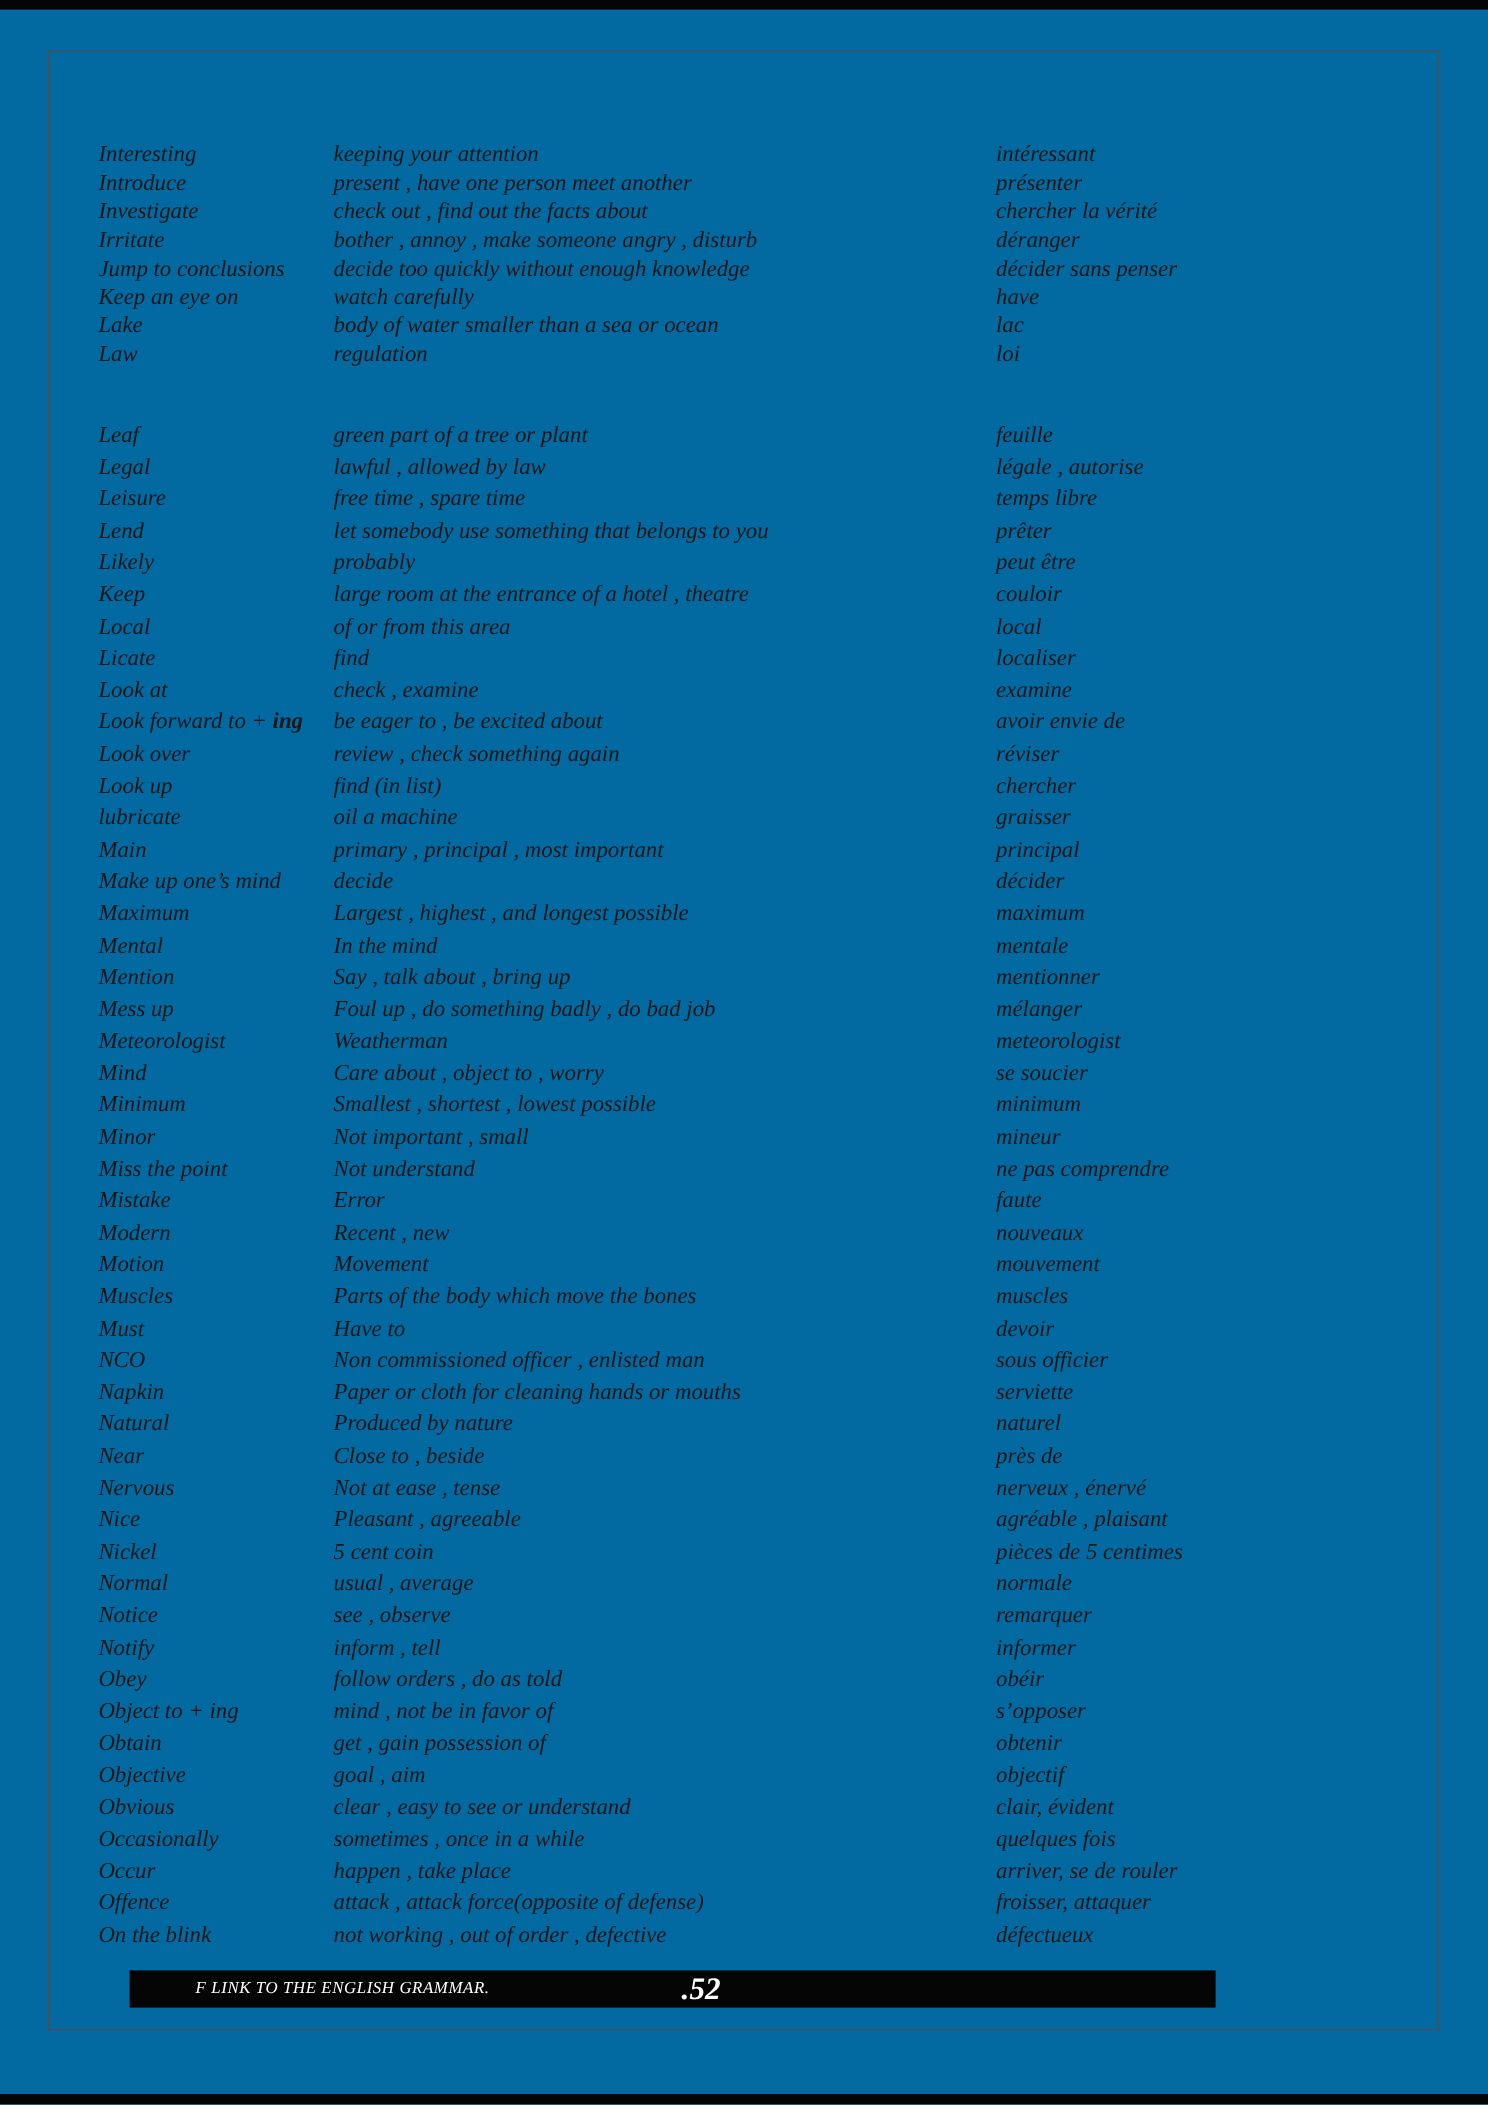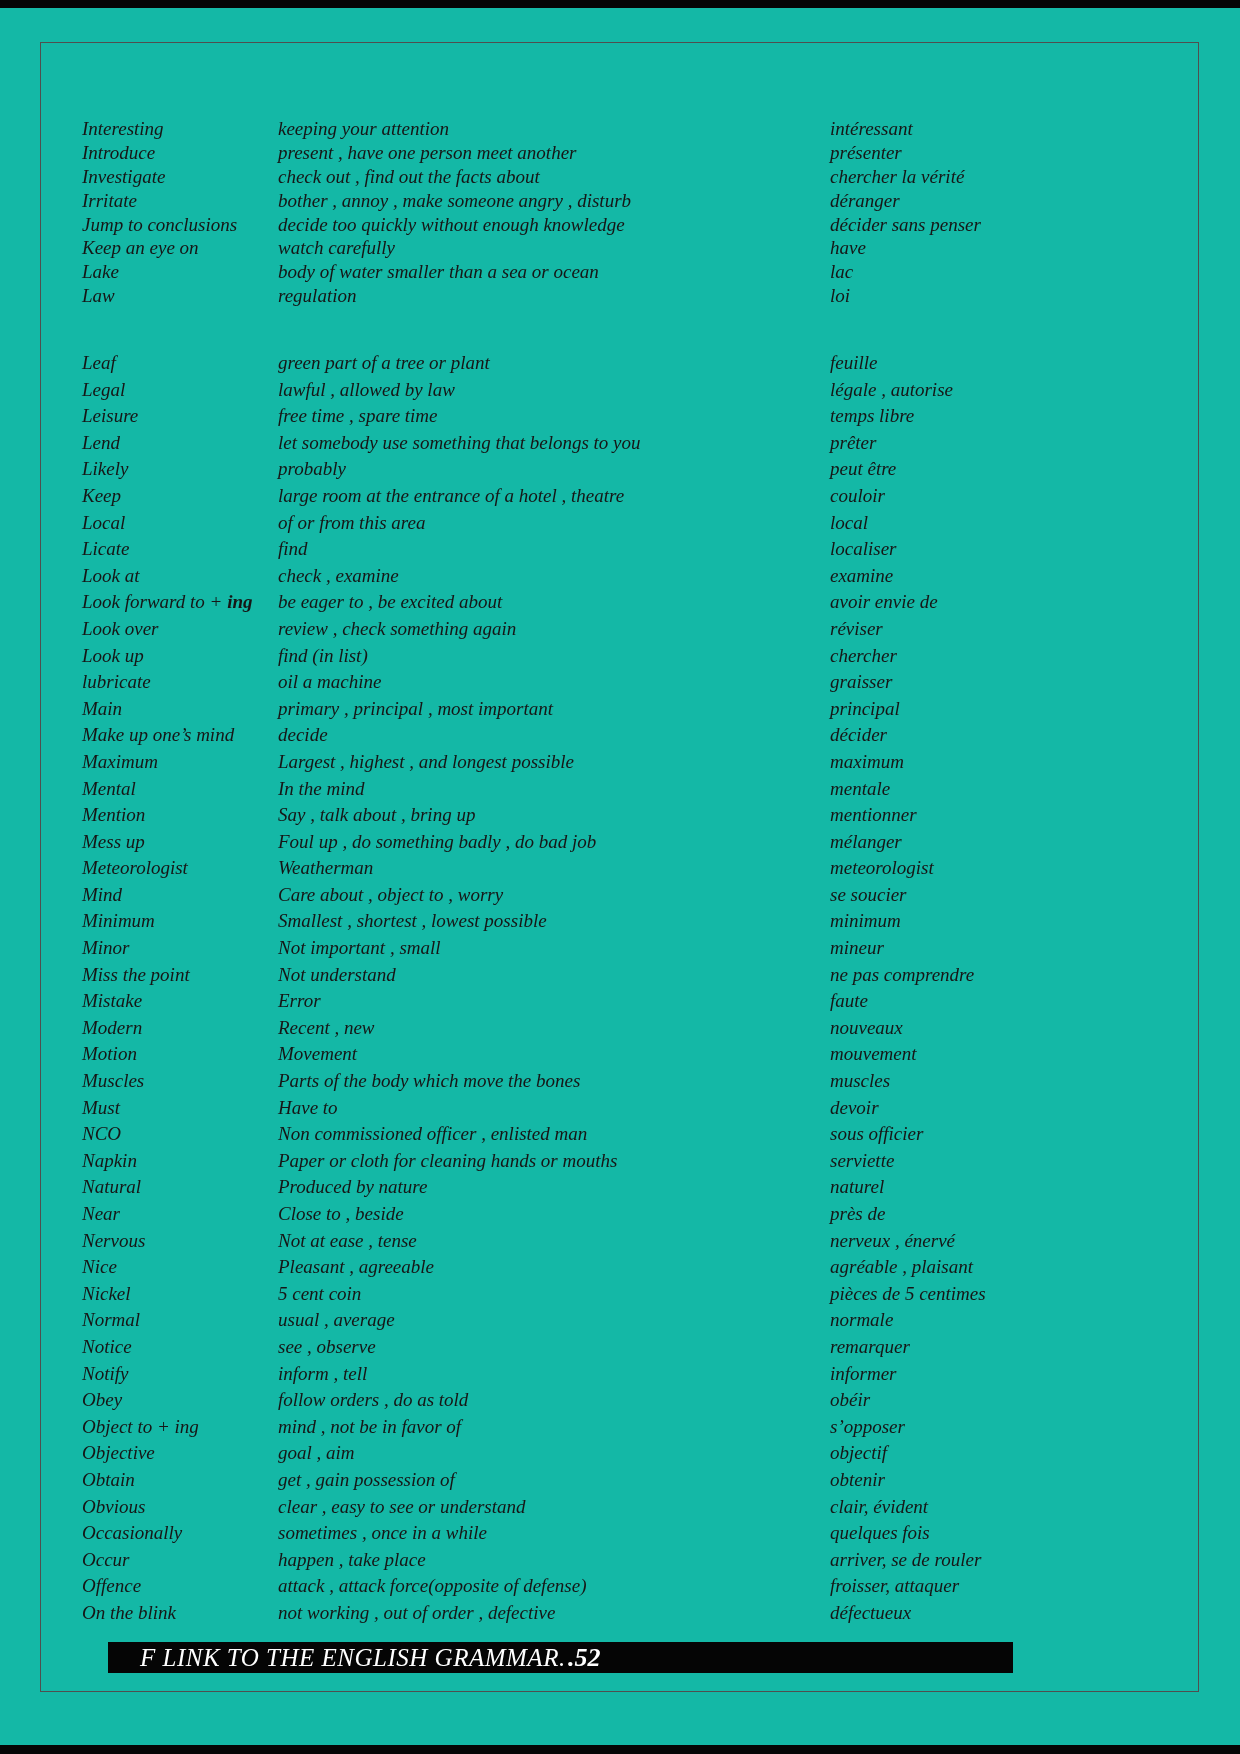--- a/index.html
+++ b/index.html
@@ -1,19 +1,19 @@
 <!DOCTYPE html>
 <html><head>
 <meta charset="utf-8">
 <style>
   html,body{margin:0;padding:0;background:#e8e8e8;}
   .page{
     position:relative;
     width:1240px;height:1754px;
-    background:#14b8a6;
+    background:#0369a1;
     overflow:hidden;
     font-family:"Liberation Serif", serif;
     font-style:italic;
     color:#161616;
   }
   .edge-bar{position:absolute;left:0;width:100%;background:#050505;}
   .edge-bar.top{top:0;height:8px;}
   .edge-bar.bottom{bottom:0;height:9px;}
   .frame{
     position:absolute;left:40px;top:42px;width:1157px;height:1648px;
@@ -28,21 +28,21 @@
   .cell{font-size:19px;line-height:22px;white-space:nowrap;}
   .c-word{width:196px;}
   .c-def{width:552px;}
   .c-fr{width:340px;}
   .bold-tail{font-weight:bold;}
   .footer-bar{
     position:absolute;left:108px;top:1642px;width:905px;height:31px;
     background:#050505;color:#fff;
     display:flex;align-items:center;
   }
-  .footer-label{font-size:25px;padding-left:32px;letter-spacing:0.5px;}
+  .footer-label{font-size:14px;padding-left:32px;letter-spacing:0.5px;margin-left:23px;}
   .footer-page{position:absolute;left:460px;font-size:26px;font-weight:bold;}
 </style>
 </head>
 <body>
 
 <div class="page">
 
   <div class="edge-bar top"></div>
 
   <div class="frame"></div>
@@ -289,28 +289,28 @@
         <span class="cell c-word">Obey</span>
         <span class="cell c-def">follow orders , do as told</span>
         <span class="cell c-fr">obéir</span>
       </div>
       <div class="row">
         <span class="cell c-word">Object to + ing</span>
         <span class="cell c-def">mind , not be in favor of</span>
         <span class="cell c-fr">s’opposer</span>
       </div>
       <div class="row">
+        <span class="cell c-word">Obtain</span>
+        <span class="cell c-def">get , gain possession of</span>
+        <span class="cell c-fr">obtenir</span>
+      </div>
+      <div class="row">
         <span class="cell c-word">Objective</span>
         <span class="cell c-def">goal , aim</span>
         <span class="cell c-fr">objectif</span>
-      </div>
-      <div class="row">
-        <span class="cell c-word">Obtain</span>
-        <span class="cell c-def">get , gain possession of</span>
-        <span class="cell c-fr">obtenir</span>
       </div>
       <div class="row">
         <span class="cell c-word">Obvious</span>
         <span class="cell c-def">clear , easy to see or understand</span>
         <span class="cell c-fr">clair, évident</span>
       </div>
       <div class="row">
         <span class="cell c-word">Occasionally</span>
         <span class="cell c-def">sometimes , once in a while</span>
         <span class="cell c-fr">quelques fois</span>

